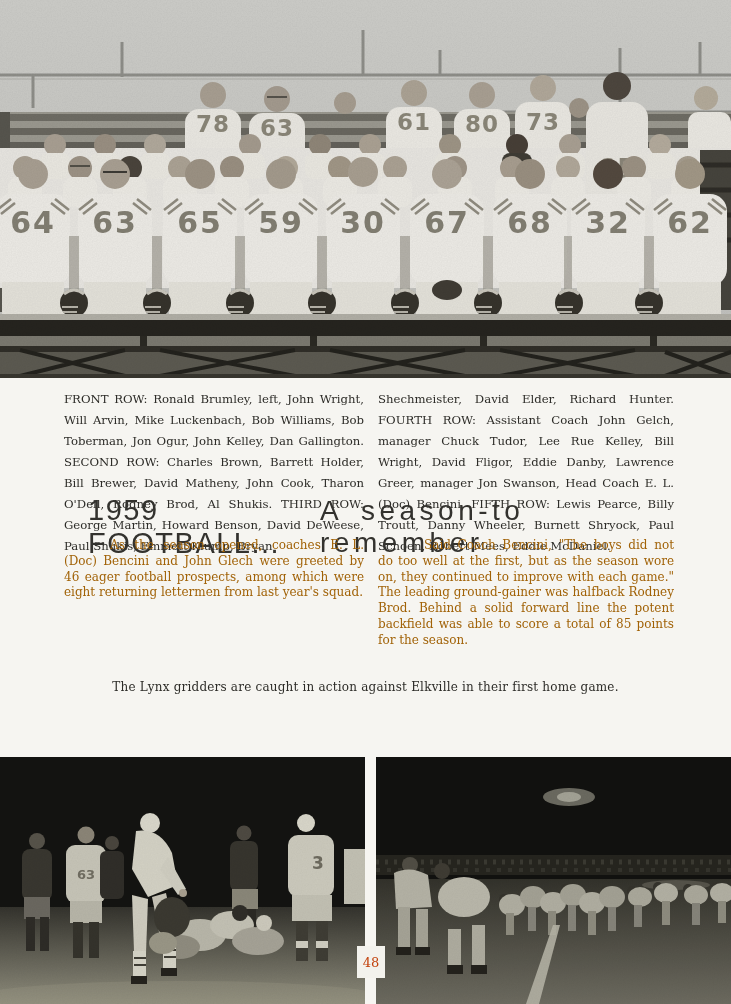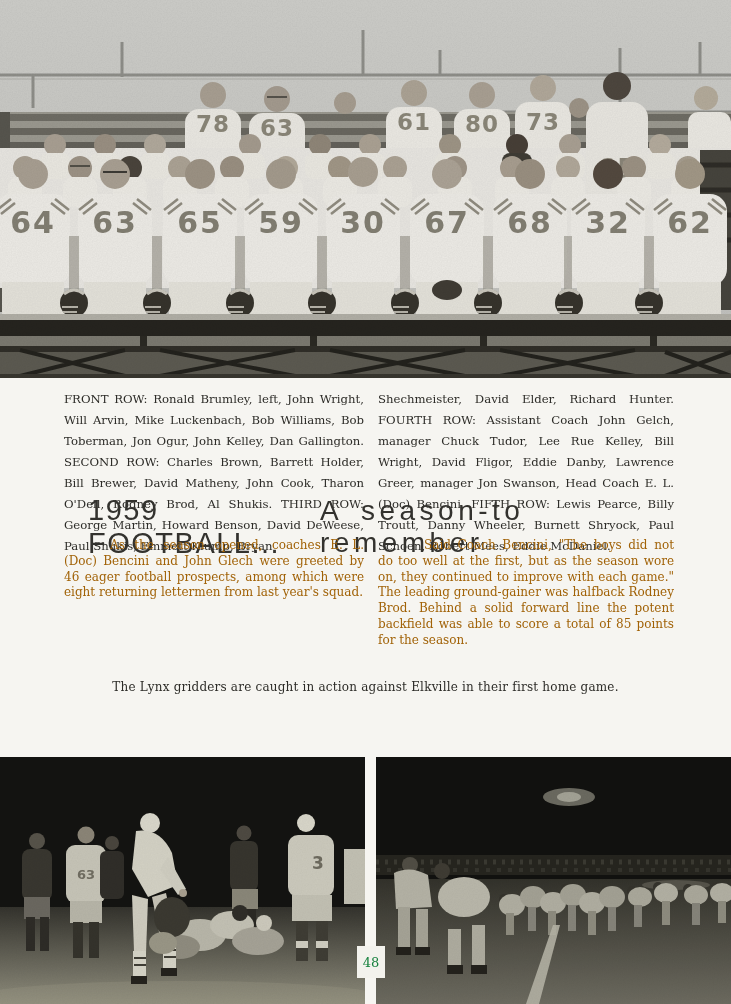--- a/index.html
+++ b/index.html
@@ -11,21 +11,21 @@
   .article-col{font-size:12px;line-height:15.8px;text-align:justify;color:#a16207;}
   .article-col p{margin:0;}
   .indent{text-indent:46px;}
   .headline{left:88px;top:494px;width:562px;display:flex;align-items:baseline;
             justify-content:space-between;font-family:"Liberation Sans",sans-serif;color:#33322e;}
   .headline .title{font-size:29px;font-weight:500;letter-spacing:1.5px;}
   .headline .subtitle{font-size:28px;font-weight:500;letter-spacing:4.5px;word-spacing:7px;}
   .action-caption{left:0;top:680px;width:731px;text-align:center;font-size:12px;
                   letter-spacing:.2px;color:#2d2c28;}
   .pagenum{left:357px;top:946px;width:28px;height:32px;background:#f3f2ed;z-index:3;
-           display:flex;align-items:center;justify-content:center;font-size:13px;color:#15803d;}
+           display:flex;align-items:center;justify-content:center;font-size:13px;color:#c2410c;}
   svg text{font-family:"DejaVu Sans",sans-serif;}
 </style>
 </head>
 <body>
 
 <div id="page">
 
   <svg class="abs photo" style="left:0;top:0" width="731" height="378" viewBox="0 0 731 378">
     <defs>
       <linearGradient id="sky" x1="0" y1="0" x2="0" y2="1">

